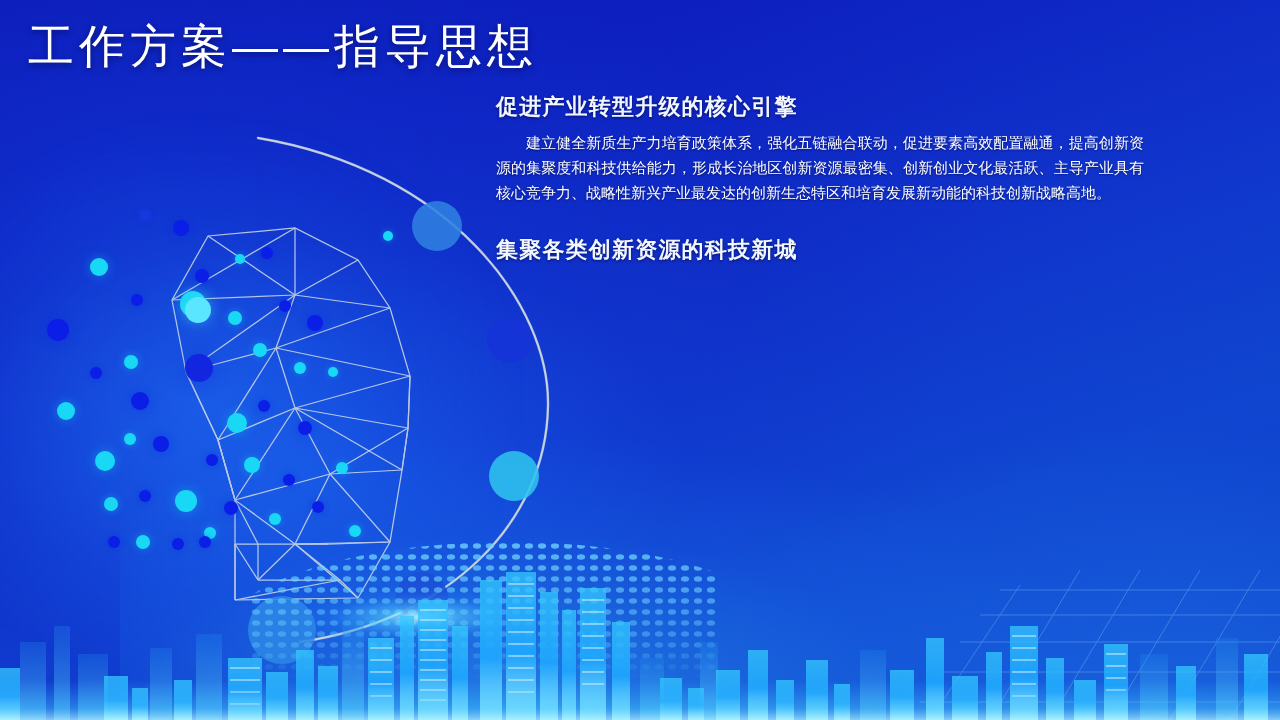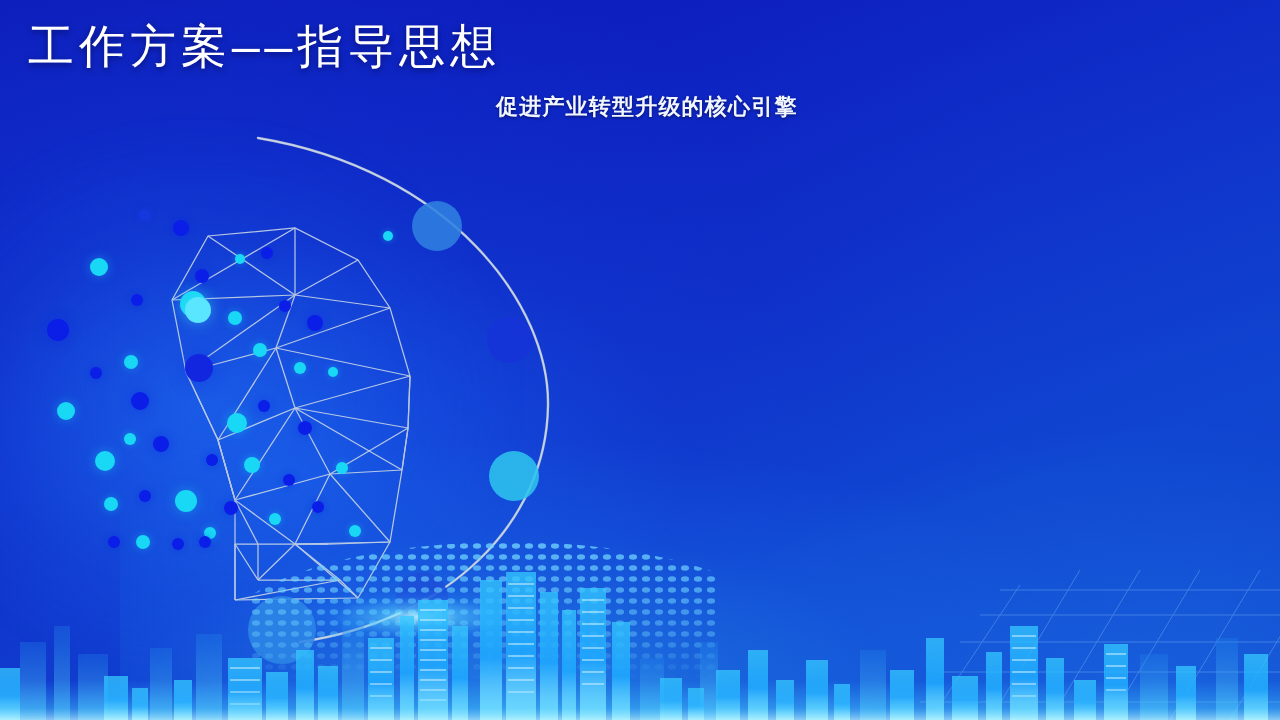--- a/index.html
+++ b/index.html
@@ -68,21 +68,21 @@
   #b2 .heading{margin-bottom:26px;}
   #b2 .para{width:652px;}
   #b3{margin-top:30px;}
   #b3 .heading{margin-bottom:30px;}
   #b3 .para{width:650px;}
 
   
   #title{
     position:absolute;left:28px;top:16px;z-index:6;
     color:#ffffff;
-    font-family:Liberation Mono, monospace;
+    font-family:Liberation Sans, sans-serif;
     font-size:46px;font-weight:400;letter-spacing:5px;
     text-shadow:0 2px 6px rgba(0,5,60,0.6);
     white-space:nowrap;
   }
 
   
   #city{position:absolute;left:0;bottom:0;width:1280px;height:190px;}
   #halftone{position:absolute;left:250px;bottom:40px;width:470px;height:150px;}
   #brain{position:absolute;left:90px;top:140px;width:400px;height:500px;}
   #arcwrap{position:absolute;left:150px;top:130px;width:420px;height:520px;}
@@ -368,21 +368,23 @@
       <rect x="0" y="150" width="1280" height="40" fill="url(#grnd)"></rect>
     </svg>
   </div>
 
   <div id="title">工作方案——指导思想</div>
 
   <div id="content">
 
     <div class="block" id="b1">
       <div class="heading">促进产业转型升级的核心引擎</div>
+      <div class="para">建立健全新质生产力培育政策体系，强化五链融合联动，促进要素高效配置融通，提高创新资源的集聚度和科技供给能力，形成长治地区创新资源最密集、创新创业文化最活跃、主导产业具有核心竞争力、战略性新兴产业最发达的创新生态特区和培育发展新动能的科技创新战略高地。</div>
     </div>
 
 
     <div class="block" id="b3">
+      <div class="heading">集聚各类创新资源的科技新城</div>
     </div>
 
   </div>
 
 </div>
 
 </body></html>

